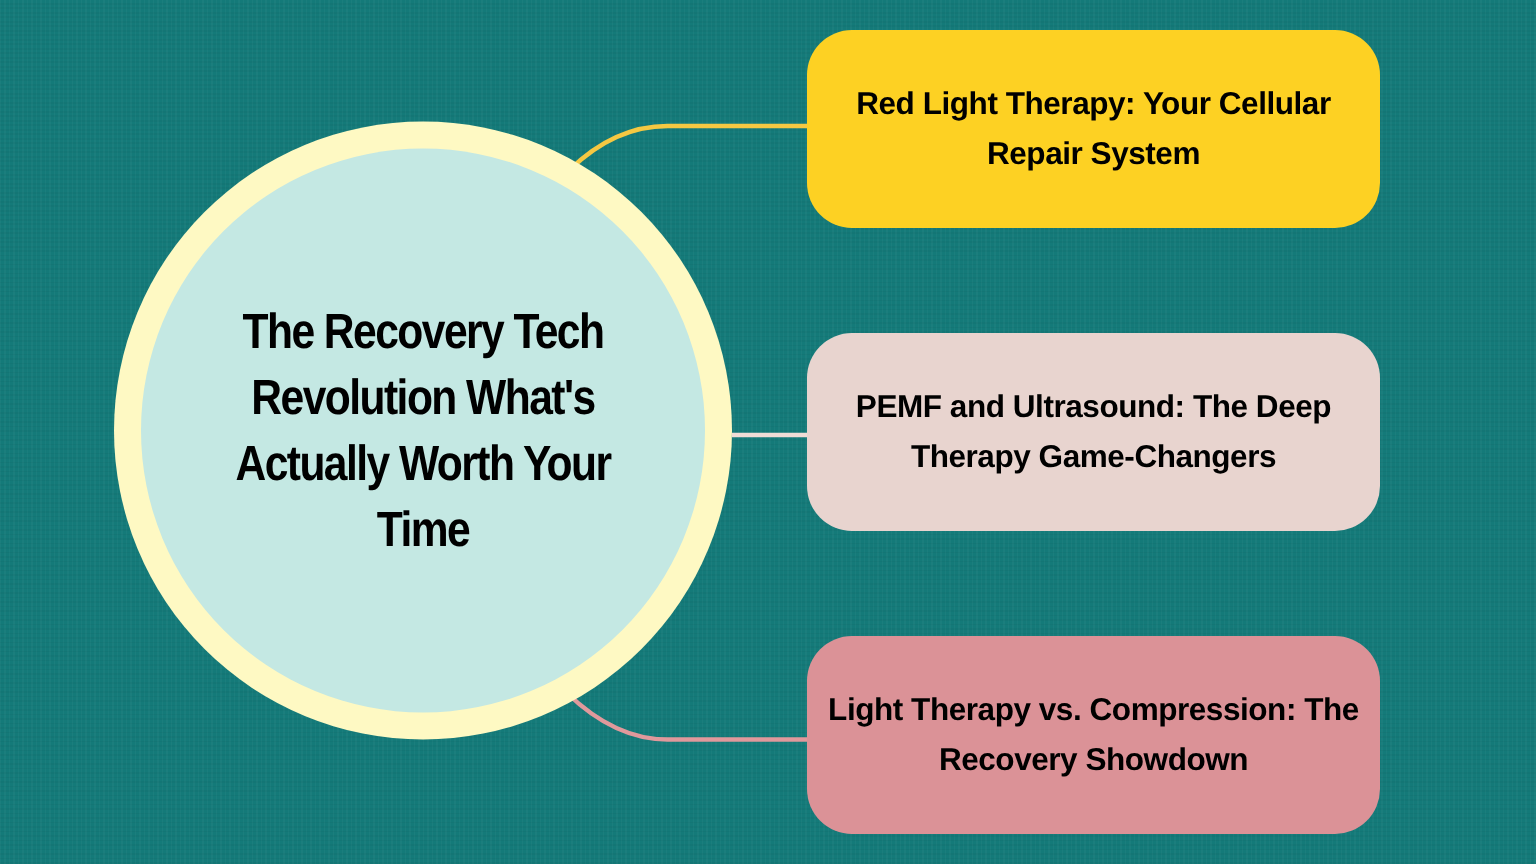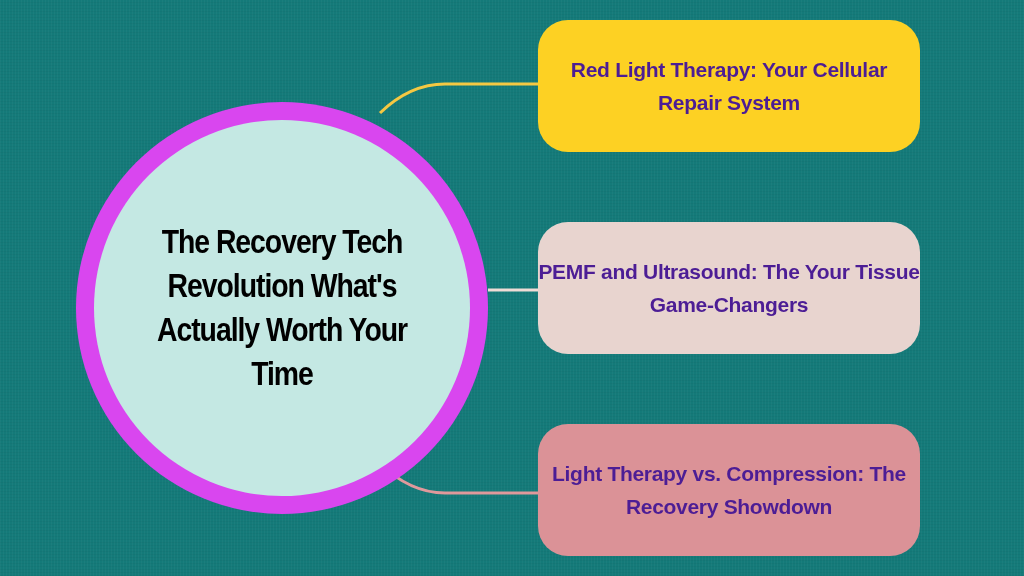--- a/index.html
+++ b/index.html
@@ -2,29 +2,29 @@
 <html><head>
 <meta charset="utf-8">
 <style>
   html,body{margin:0;padding:0;}
   body{width:1024px;height:576px;overflow:hidden;background:#137877;position:relative;font-family:"Liberation Sans",sans-serif;}
   .bg{position:absolute;inset:0;background:
       repeating-linear-gradient(0deg, rgba(0,0,0,0.035) 0 1px, transparent 1px 3px),
       repeating-linear-gradient(90deg, rgba(255,255,255,0.03) 0 1px, transparent 1px 3px),
       #147a79;}
   svg.connectors{position:absolute;left:0;top:0;width:1024px;height:576px;}
-  .hub{position:absolute;left:76px;top:102px;width:412px;height:412px;border-radius:50%;
-       background:#d946ef;}
+  .hub{position:absolute;left:76px;top:81px;width:412px;height:412px;border-radius:50%;
+       background:#fef9c3;}
   .hub-inner{position:absolute;left:18px;top:18px;right:18px;bottom:18px;border-radius:50%;
        background:#c4e8e3;display:flex;align-items:center;justify-content:center;text-align:center;}
   .hub-title{font-family:"Liberation Sans",sans-serif;font-weight:bold;font-size:33px;line-height:44px;
        color:#000;width:320px;letter-spacing:-1.2px;transform:scaleX(0.86);}
   .node{position:absolute;left:538px;width:382px;height:132px;border-radius:30px;
        display:flex;align-items:center;justify-content:center;text-align:center;}
-  .node span{font-family:"Liberation Sans",sans-serif;font-weight:bold;font-size:21px;line-height:33px;color:#4c1d95;letter-spacing:-0.3px;}
+  .node span{font-family:"Liberation Sans",sans-serif;font-weight:bold;font-size:21px;line-height:33px;color:#000000;letter-spacing:-0.3px;}
 </style>
 </head>
 <body>
 
 <div class="bg"></div>
 
 <svg class="connectors" viewBox="0 0 1024 576">
   <path d="M380 113 Q 410 84 445 84 L 538 84" fill="none" stroke="#f5c842" stroke-width="3"></path>
   <path d="M488 290 L 538 290" fill="none" stroke="#f0dcd6" stroke-width="3"></path>
   <path d="M378 462 Q 410 493 445 493 L 538 493" fill="none" stroke="#e0999c" stroke-width="3"></path>
@@ -34,18 +34,18 @@
   <div class="hub-inner">
     <div class="hub-title">The Recovery Tech Revolution What's Actually Worth Your Time</div>
   </div>
 </div>
 
 <div class="node" style="top:20px;background:#fdd123;">
   <span>Red Light Therapy: Your Cellular Repair System</span>
 </div>
 
 <div class="node" style="top:222px;background:#e8d4cf;">
-  <span>PEMF and Ultrasound: The Your Tissue Game-Changers</span>
+  <span>PEMF and Ultrasound: The Deep Therapy Game-Changers</span>
 </div>
 
 <div class="node" style="top:424px;background:#db9297;">
   <span>Light Therapy vs. Compression: The Recovery Showdown</span>
 </div>
 
 </body></html>

